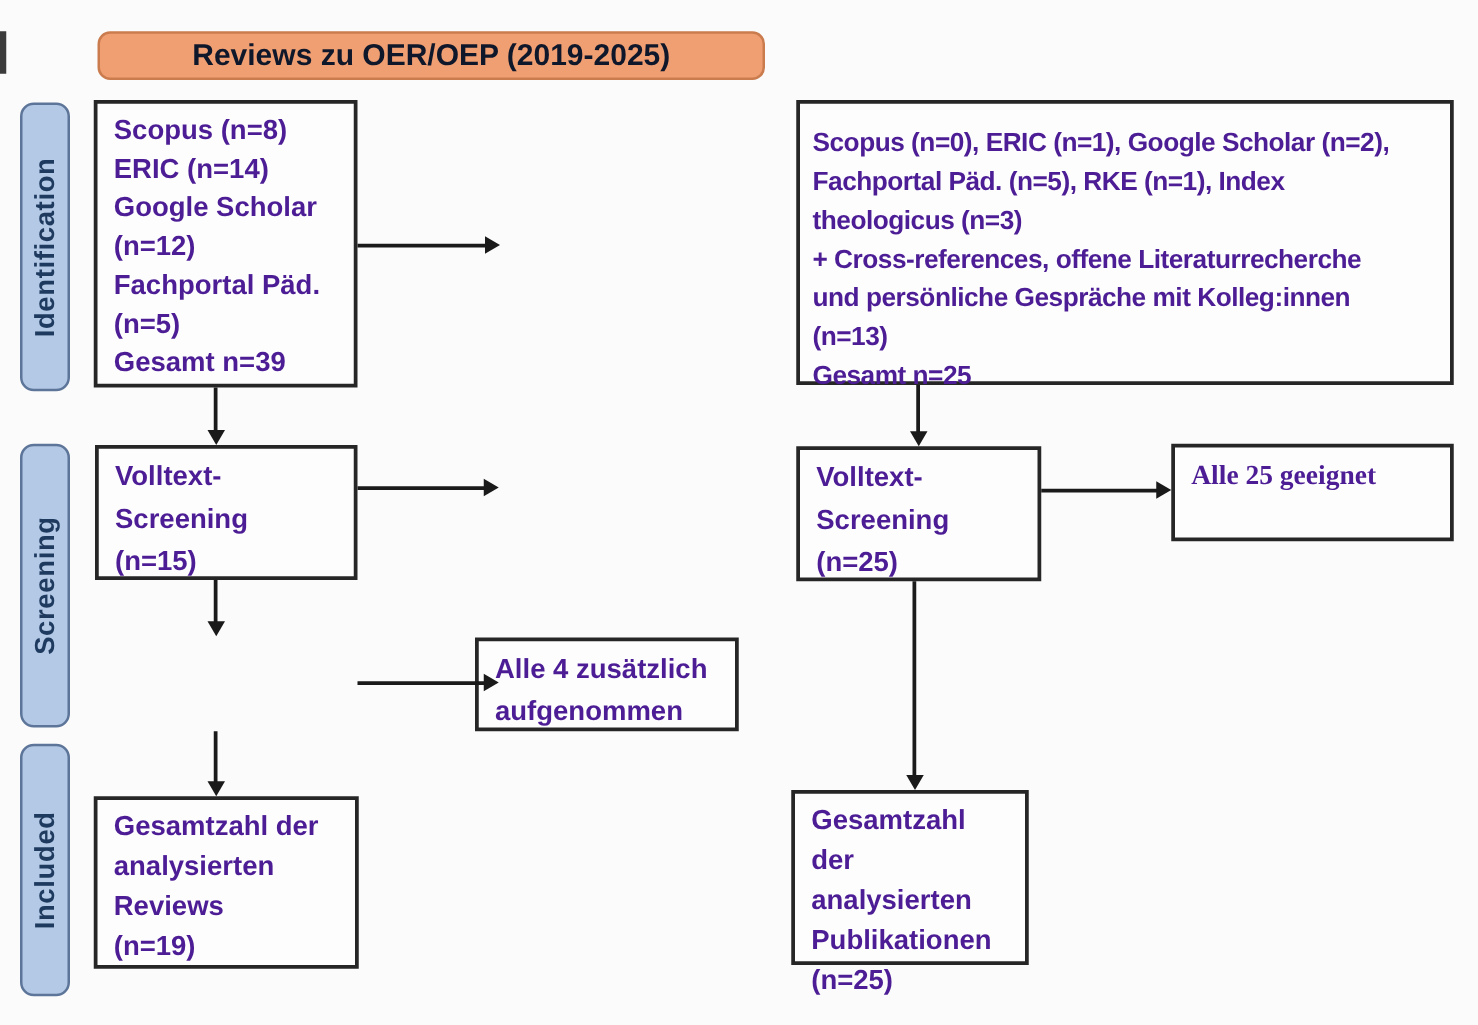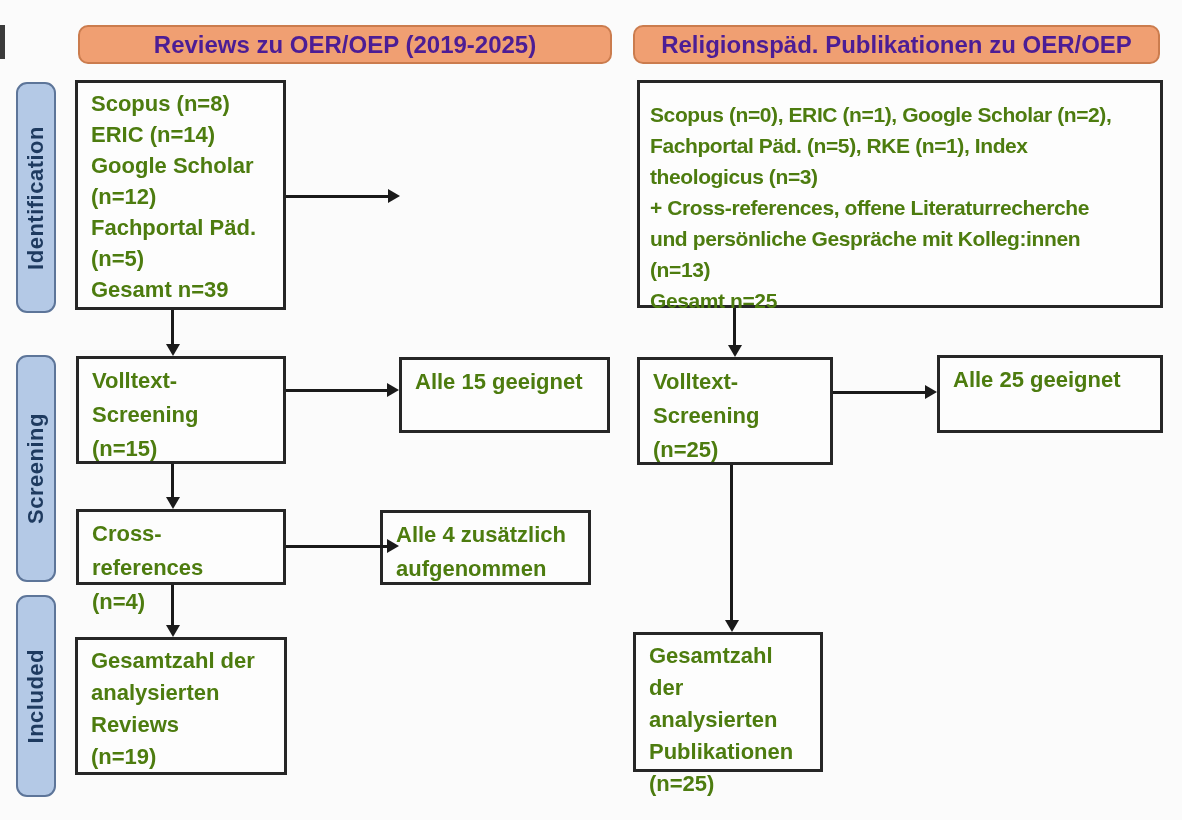--- a/index.html
+++ b/index.html
@@ -1,51 +1,50 @@
 <!DOCTYPE html>
 <html><head>
 <meta charset="utf-8">
 <style>
   html,body{margin:0;padding:0;}
   body{font-family:"Liberation Sans", sans-serif;}
   .canvas{position:relative;width:1182px;height:820px;background:#fbfbfb;overflow:hidden;}
 
   
   .hdr{position:absolute;box-sizing:border-box;height:39px;background:#f09f72;border:2px solid #cb7c4e;border-radius:10px;
-       display:flex;align-items:center;justify-content:center;font-size:24px;font-weight:bold;color:#4c1d95;}
+       display:flex;align-items:center;justify-content:center;font-size:24px;font-weight:bold;color:#0f172a;}
 
   
   .stage{position:absolute;box-sizing:border-box;width:40px;background:#b4c9e6;border:2px solid #5d7599;border-radius:11px;
          display:flex;align-items:center;justify-content:center;}
   .stage span{writing-mode:vertical-rl;transform:rotate(180deg);font-size:22px;font-weight:bold;color:#1e3a5f;letter-spacing:0.5px;}
 
   
   .fbox{position:absolute;box-sizing:border-box;background:#fdfdfd;border:3px solid #262626;
-        padding:5px 13px;font-size:22px;font-weight:600;color:#4d7c0f;line-height:34px;white-space:pre-line;}
+        padding:5px 13px;font-size:22px;font-weight:600;color:#4c1d95;line-height:34px;white-space:pre-line;}
   .lh31{line-height:31px;}
   .lh32{line-height:32px;}
   .dense{font-size:21px;letter-spacing:-0.4px;padding:16px 10px;}
 
   
   .hline{position:absolute;height:3px;background:#1a1a1a;}
   .vline{position:absolute;width:3px;background:#1a1a1a;}
   .head-right{position:absolute;width:0;height:0;border-top:7px solid transparent;border-bottom:7px solid transparent;border-left:12px solid #1a1a1a;}
   .head-down{position:absolute;width:0;height:0;border-left:7px solid transparent;border-right:7px solid transparent;border-top:12px solid #1a1a1a;}
 
   .smudge{position:absolute;left:0;top:25px;width:5px;height:34px;background:#3b3b3b;}
 </style>
 </head>
 <body>
 
 <div class="canvas">
 
   <div class="smudge"></div>
 
   <div class="hdr" style="left:78px;top:25px;width:534px;">Reviews zu OER/OEP (2019-2025)</div>
-  <div class="hdr" style="left:633px;top:25px;width:527px;">Religionspäd. Publikationen zu OER/OEP</div>
 
   <div class="stage" style="left:16px;top:82px;height:231px;">
     <span>Identification</span>
   </div>
   <div class="stage" style="left:16px;top:355px;height:227px;">
     <span>Screening</span>
   </div>
   <div class="stage" style="left:16px;top:595px;height:202px;">
     <span>Included</span>
   </div>
@@ -56,24 +55,21 @@
 (n=12)
 Fachportal Päd.
 (n=5)
 Gesamt n=39</div>
 
 
   <div class="fbox" style="left:76px;top:356px;width:210px;height:108px;">Volltext-
 Screening
 (n=15)</div>
 
-  <div class="fbox" style="left:399px;top:357px;width:211px;height:76px;">Alle 15 geeignet</div>
 
-  <div class="fbox" style="left:76px;top:509px;width:210px;height:76px;">Cross-references
-(n=4)</div>
 
   <div class="fbox" style="left:380px;top:510px;width:211px;height:75px;">Alle 4 zusätzlich
 aufgenommen</div>
 
   <div class="fbox lh32" style="left:75px;top:637px;width:212px;height:138px;">Gesamtzahl der
 analysierten
 Reviews
 (n=19)</div>
 
   <div class="fbox lh31 dense" style="left:637px;top:80px;width:526px;height:228px;">Scopus (n=0), ERIC (n=1), Google Scholar (n=2),
@@ -81,21 +77,21 @@
 theologicus (n=3)
 + Cross-references, offene Literaturrecherche
 und persönliche Gespräche mit Kolleg:innen
 (n=13)
 Gesamt n=25</div>
 
   <div class="fbox" style="left:637px;top:357px;width:196px;height:108px;">Volltext-
 Screening
 (n=25)</div>
 
-  <div class="fbox" style="left:937px;top:355px;width:226px;height:78px;">Alle 25 geeignet</div>
+  <div class="fbox" style="left:937px;top:355px;width:226px;height:78px;font-family:Liberation Serif, serif;">Alle 25 geeignet</div>
 
   <div class="fbox lh32" style="left:633px;top:632px;width:190px;height:140px;">Gesamtzahl der
 analysierten
 Publikationen
 (n=25)</div>
 
   <div>
     <div class="hline" style="left:286px;top:195px;width:103px;"></div>
     <div class="head-right" style="left:388px;top:189px;"></div>
   </div>

